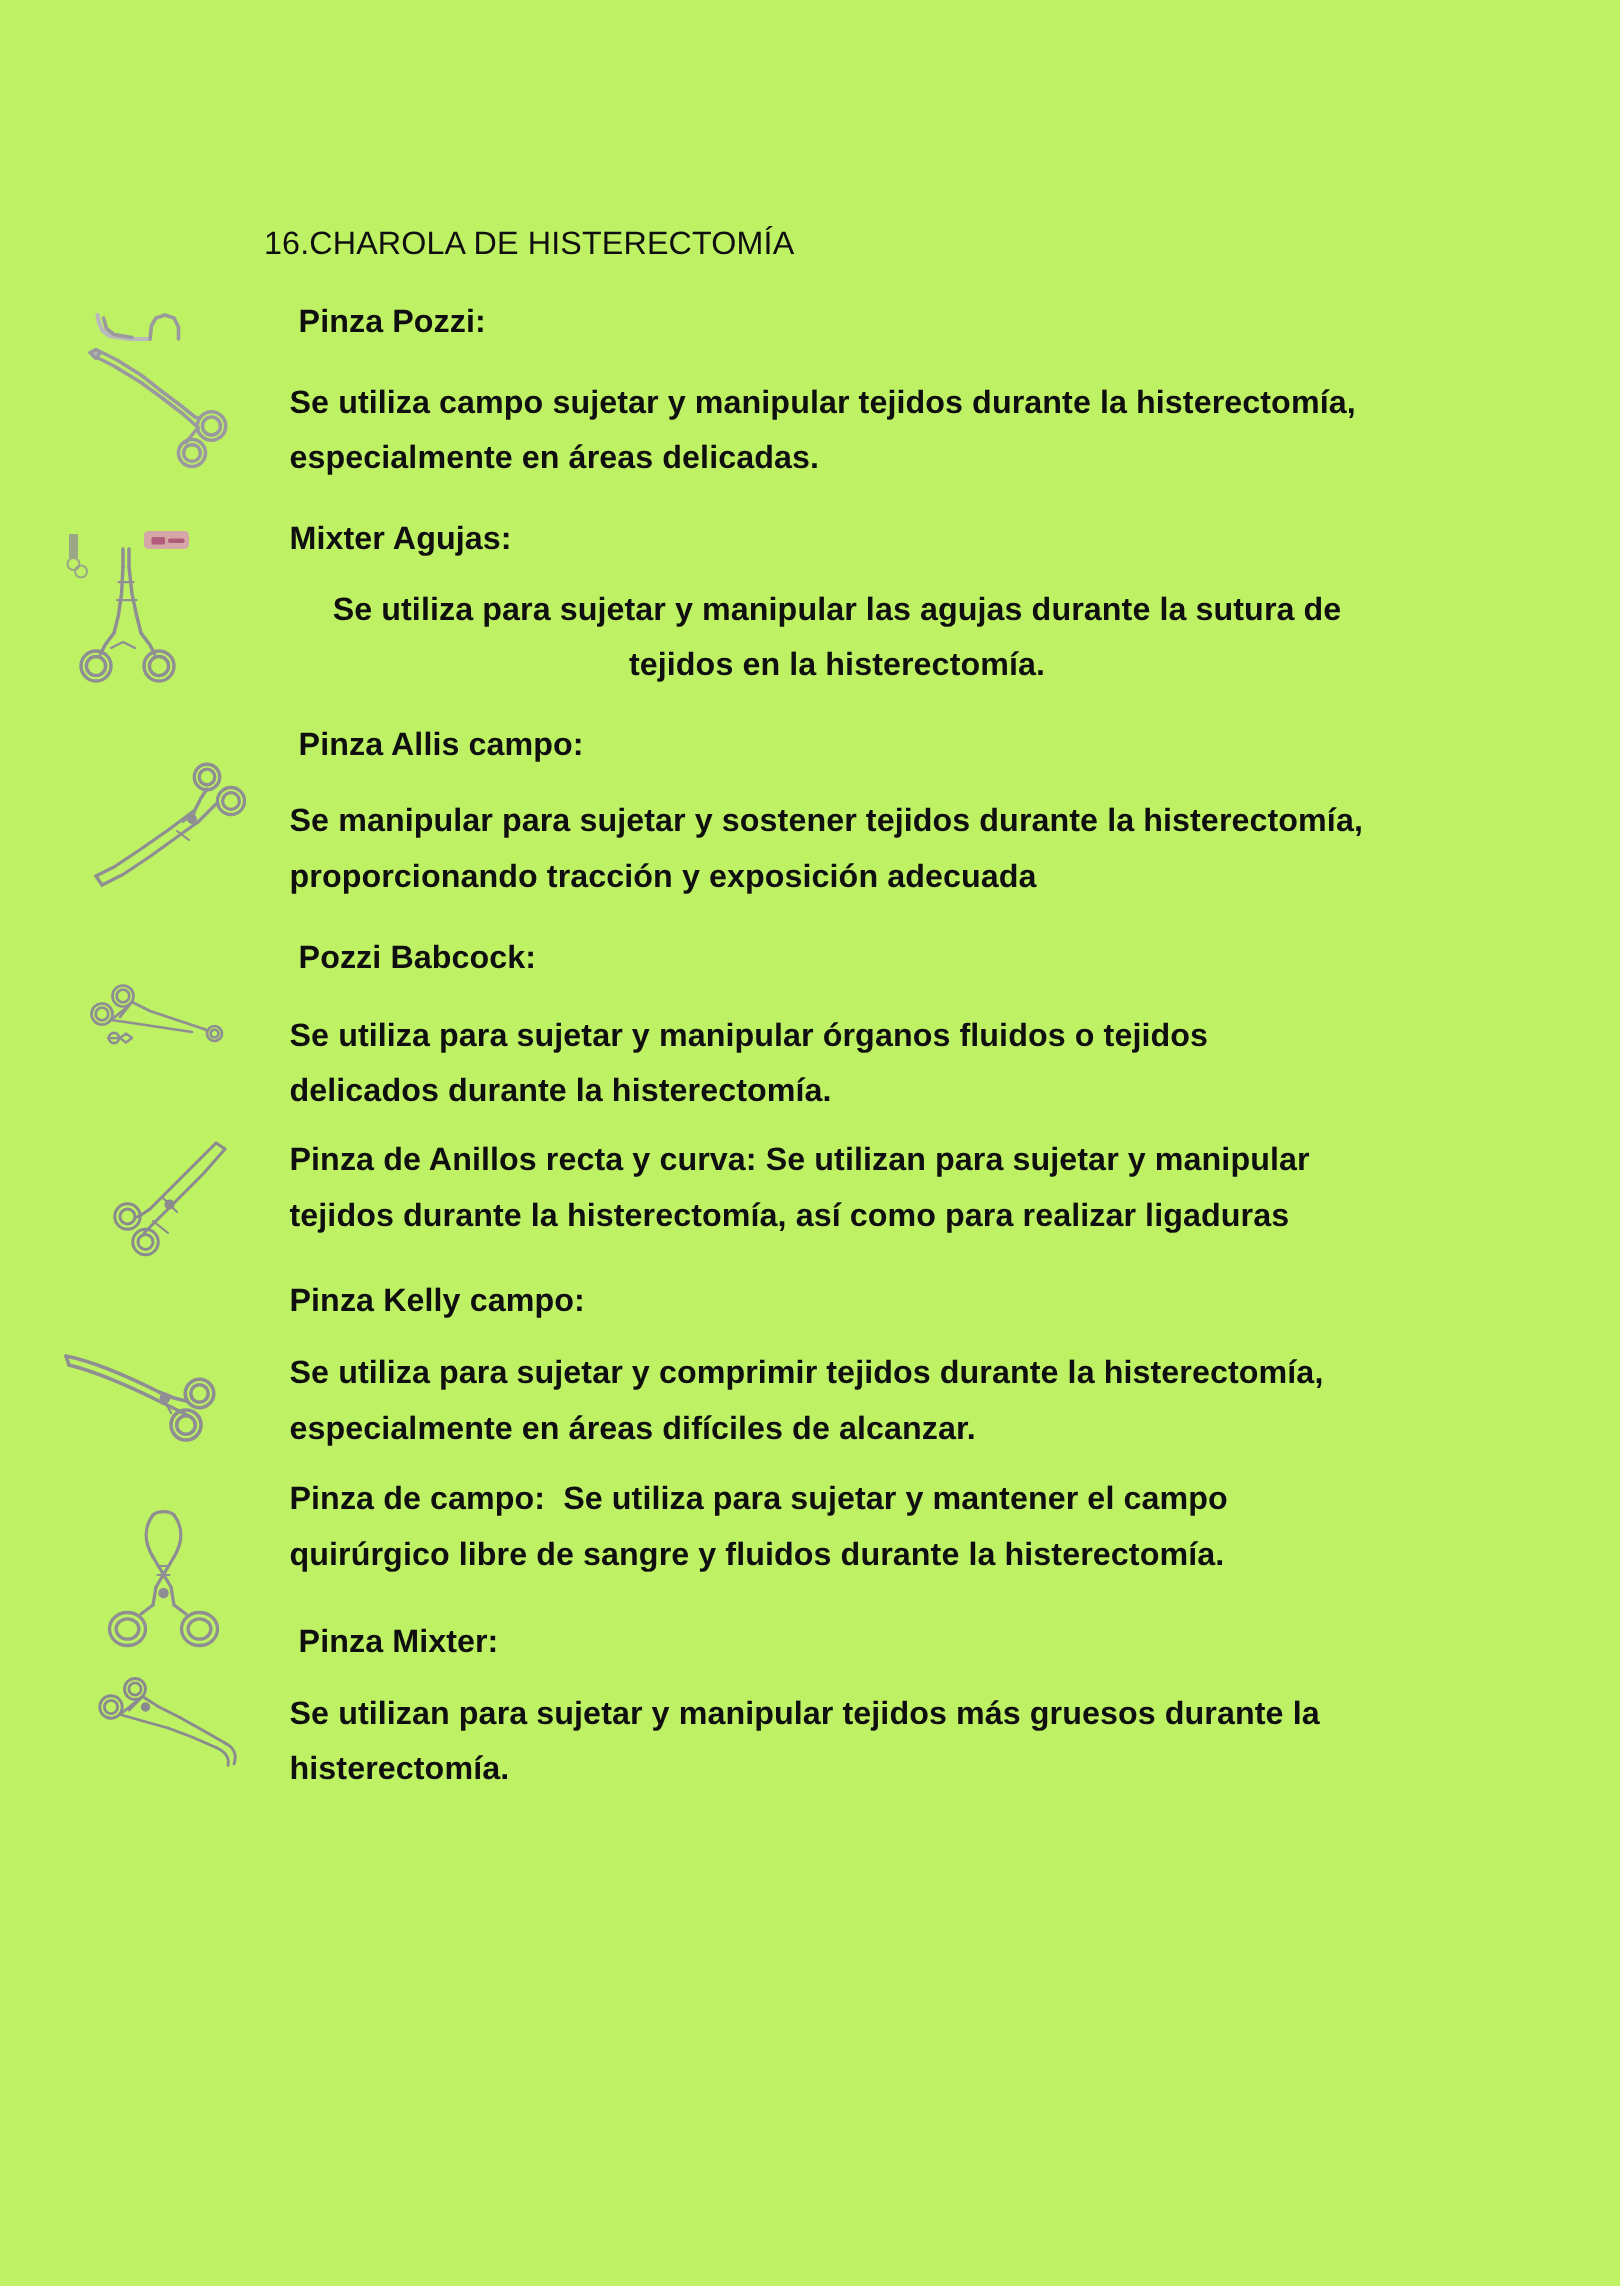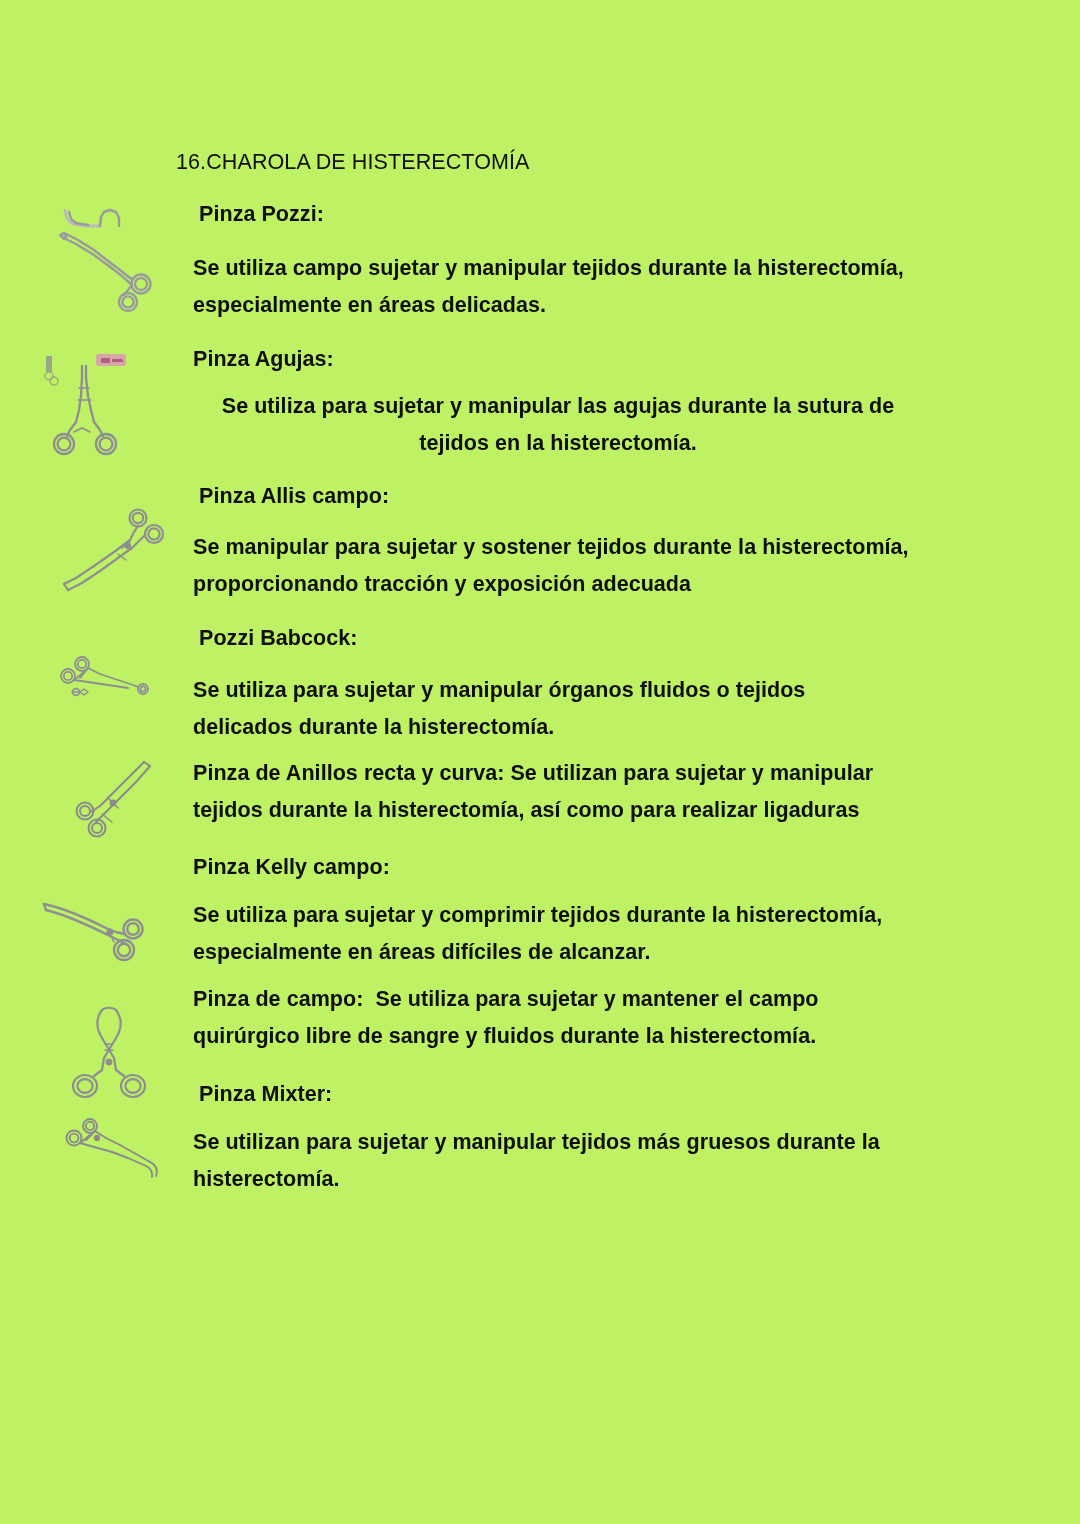--- a/index.html
+++ b/index.html
@@ -245,21 +245,21 @@
     </svg>
   </div>
 
   <div class="doc-body">
 
     <h1 class="doc-title">16.CHAROLA DE HISTERECTOMÍA</h1>
 
     <p class="blk" style="top:196px;"> Pinza Pozzi:</p>
     <p class="blk" style="top:250px;">Se utiliza campo sujetar y manipular tejidos durante la histerectomía, especialmente en áreas delicadas.</p>
 
-    <p class="blk" style="top:341px;">Pinza Agujas:</p>
+    <p class="blk" style="top:341px;">Mixter Agujas:</p>
     <p class="blk" style="top:388px; width:730px;text-align:center;">Se utiliza para sujetar y manipular las agujas durante la sutura de tejidos en la histerectomía.</p>
 
     <p class="blk" style="top:478px;"> Pinza Allis campo:</p>
     <p class="blk" style="top:529px;">Se manipular para sujetar y sostener tejidos durante la histerectomía, proporcionando tracción y exposición adecuada</p>
 
     <p class="blk" style="top:620px;"> Pozzi Babcock:</p>
     <p class="blk" style="top:672px; width:700px;">Se utiliza para sujetar y manipular órganos fluidos o tejidos delicados durante la histerectomía.</p>
 
     <p class="blk" style="top:755px; width:730px;">Pinza de Anillos recta y curva: Se utilizan para sujetar y manipular tejidos durante la histerectomía, así como para realizar ligaduras</p>
 

